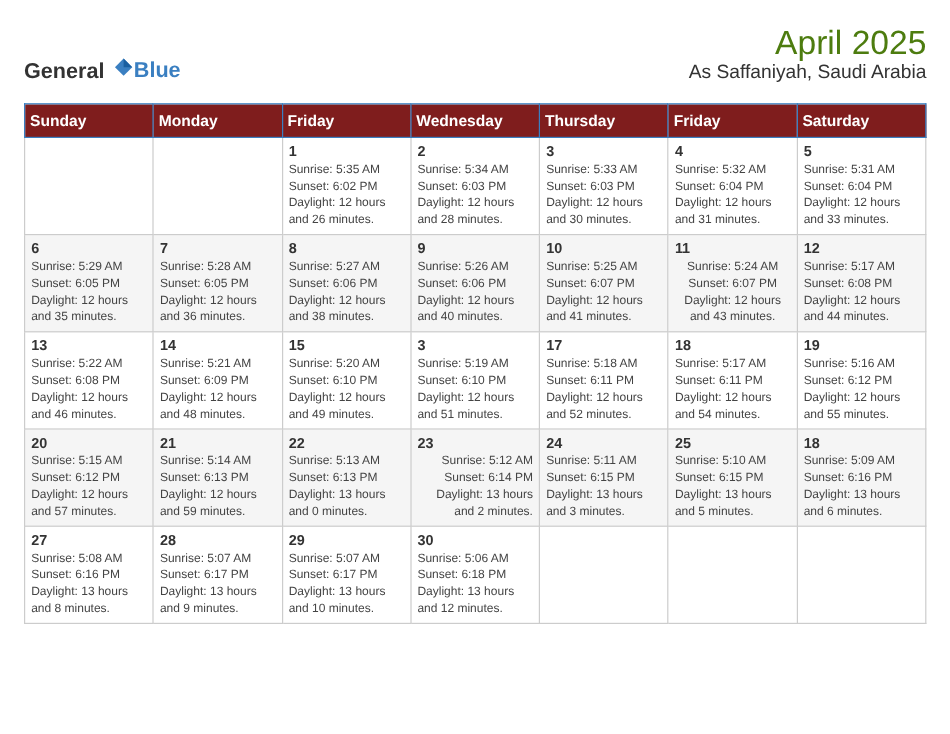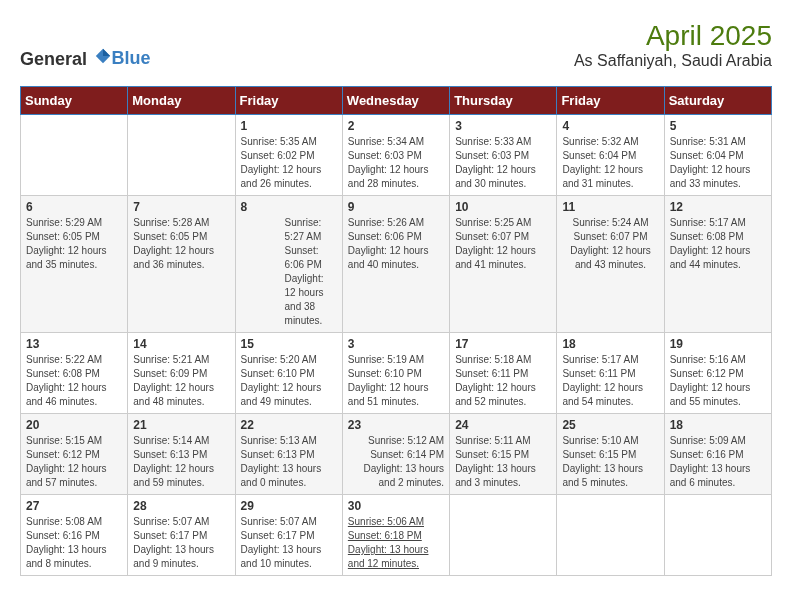--- a/index.html
+++ b/index.html
@@ -167,21 +167,21 @@
 Daylight: 12 hours and 35 minutes.</div>
         </td>
         <td>
           <div class="day-number">7</div>
           <div class="day-info" style="white-space: pre-line;">Sunrise: 5:28 AM
 Sunset: 6:05 PM
 Daylight: 12 hours and 36 minutes.</div>
         </td>
         <td>
           <div class="day-number">8</div>
-          <div class="day-info" style="white-space: pre-line; margin-left: 44px;">Sunrise: 5:27 AM
+          <div class="day-info" style="white-space: pre-line;">Sunrise: 5:27 AM
 Sunset: 6:06 PM
 Daylight: 12 hours and 38 minutes.</div>
         </td>
         <td>
           <div class="day-number">9</div>
           <div class="day-info" style="white-space: pre-line;">Sunrise: 5:26 AM
 Sunset: 6:06 PM
 Daylight: 12 hours and 40 minutes.</div>
         </td>
         <td>
@@ -305,21 +305,21 @@
 Daylight: 13 hours and 9 minutes.</div>
         </td>
         <td>
           <div class="day-number">29</div>
           <div class="day-info" style="white-space: pre-line;">Sunrise: 5:07 AM
 Sunset: 6:17 PM
 Daylight: 13 hours and 10 minutes.</div>
         </td>
         <td>
           <div class="day-number">30</div>
-          <div class="day-info" style="white-space: pre-line; text-decoration: underline;">Sunrise: 5:06 AM
+          <div class="day-info" style="white-space: pre-line;">Sunrise: 5:06 AM
 Sunset: 6:18 PM
 Daylight: 13 hours and 12 minutes.</div>
         </td>
         <td class="empty-cell"></td>
         <td class="empty-cell"></td>
         <td class="empty-cell"></td>
       </tr>
     </tbody>
 </table>
 

